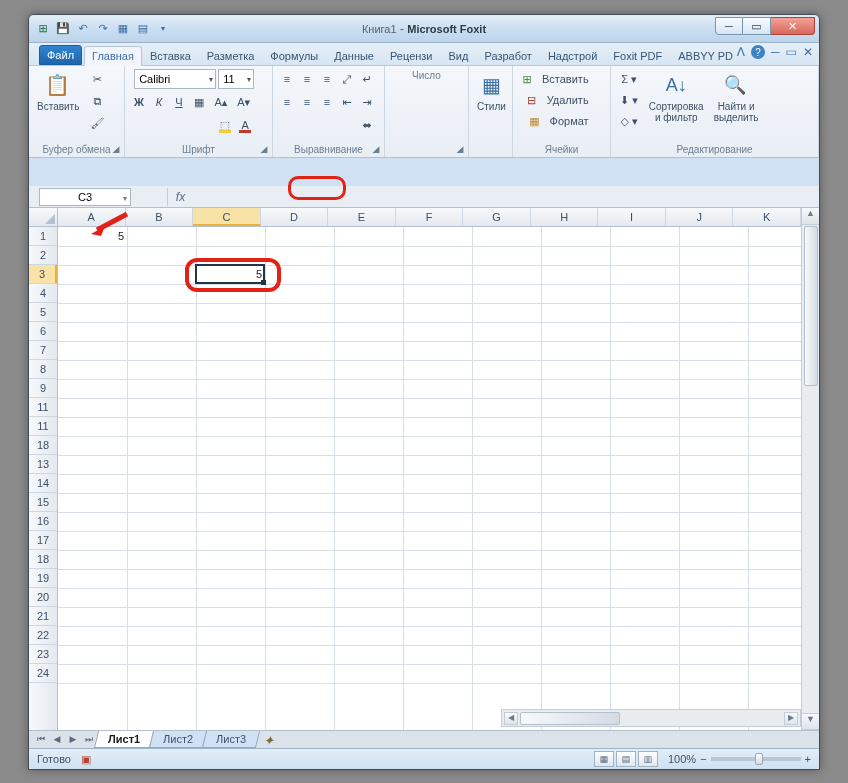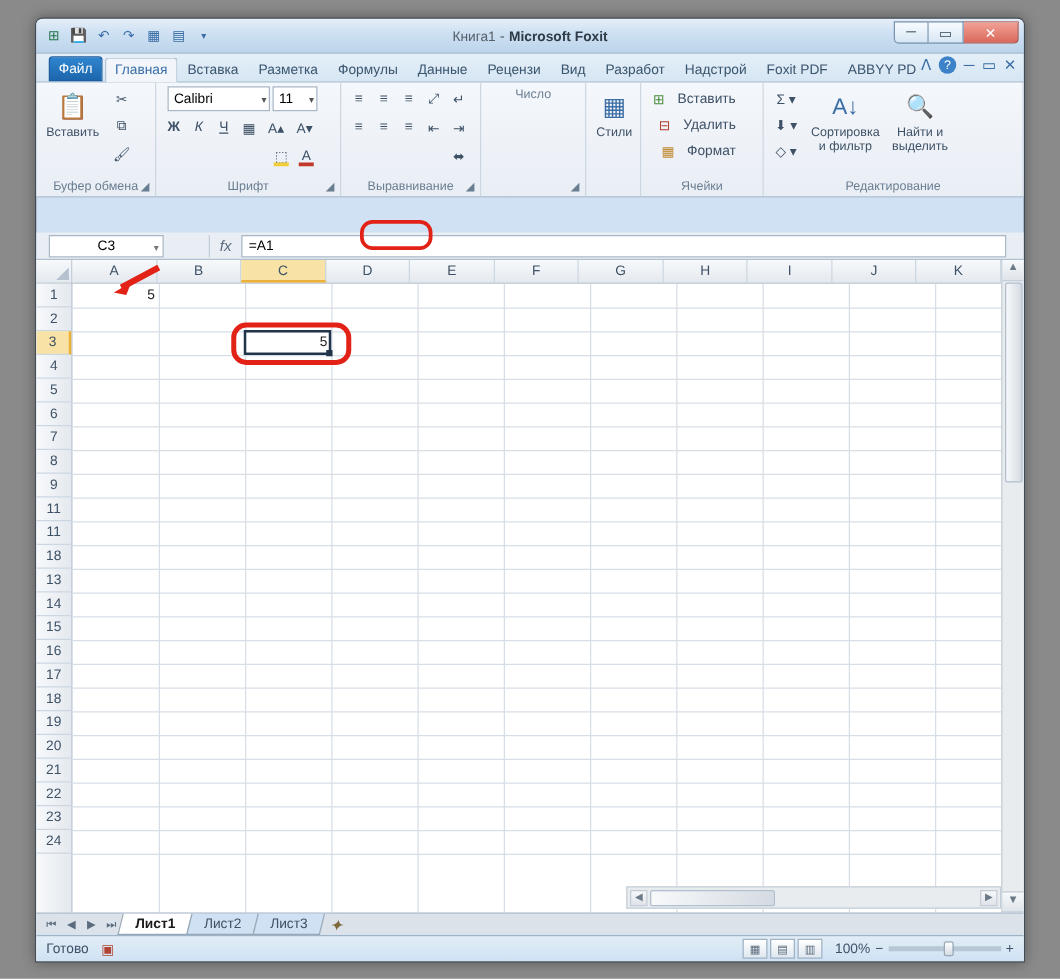--- a/index.html
+++ b/index.html
@@ -240,21 +240,20 @@
 выделить</div>
         </div>
       </div>
       <div class="group-label">Редактирование</div>
     </div>
   </div>
 
   <div class="formulabar">
     <div class="namebox">C3</div>
     <div class="fxbtn">fx</div>
-    <div class="formula-input">=A1</div>
   </div>
 
   <div class="grid-wrap">
     <div class="selectall"></div>
     <div class="colhdrs">
       <div class="colhdr">A</div>
       <div class="colhdr">B</div>
       <div class="colhdr sel">C</div>
       <div class="colhdr">D</div>
       <div class="colhdr">E</div>

